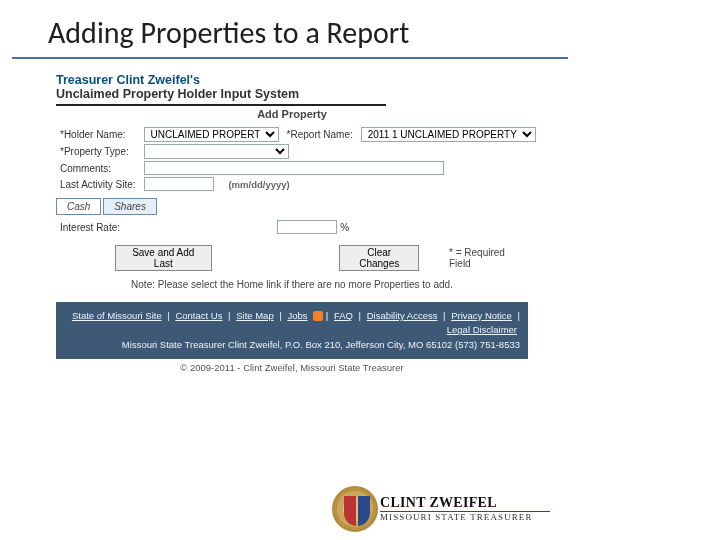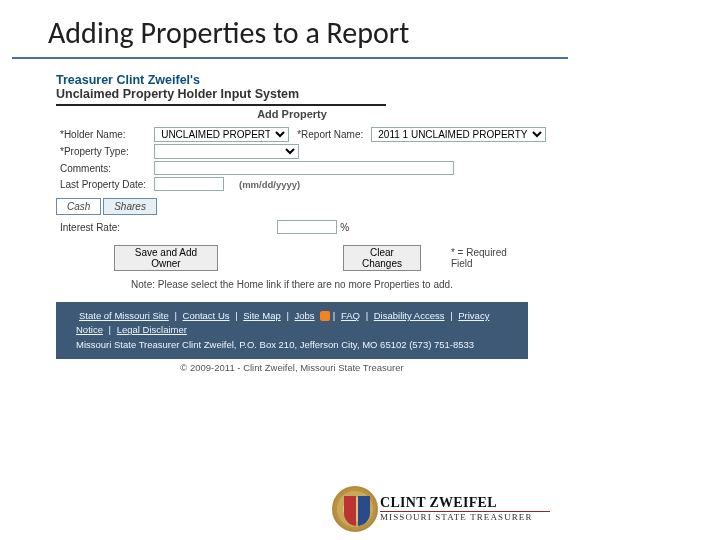--- a/index.html
+++ b/index.html
@@ -70,22 +70,22 @@
   .btn {
     font-size: 10px; padding: 1px 6px;
     border: 1px solid #888; background: #eee; cursor: pointer;
   }
   .button-row { margin-top: 10px; display: flex; align-items: center; }
   .button-row .spacer { flex: 1; }
   .req-note { font-size: 10px; margin-left: 30px; }
   .note-center { text-align: center; font-size: 10px; margin-top: 8px; }
   .footer {
     margin-top: 12px; background: #3d5976;
-    color: #eef4fa; font-size: 9.5px; text-align: left;
-    padding: 7px 20px; line-height: 1.5;
+    color: #eef4fa; font-size: 9.5px; text-align: right;
+    padding: 7px 8px; line-height: 1.5;
   }
   .footer a { color: #eef4fa; text-decoration: underline; margin: 0 3px; }
   .rss-icon {
     display: inline-block; width: 10px; height: 10px;
     background: #f58220; border-radius: 2px; vertical-align: middle;
   }
   .sub-footer { text-align: center; font-size: 9.5px; color: #555; margin-top: 3px; }
   
   .logo-bar {
     position: absolute; right: 30px; bottom: 8px;
@@ -144,21 +144,21 @@
       <td class="lbl">*Property Type:</td>
       <td colspan="3">
         <select class="sel" style="width:145px"><option></option></select>
       </td>
     </tr>
     <tr>
       <td class="lbl">Comments:</td>
       <td colspan="3"><input class="txt wide" style=""></td>
     </tr>
     <tr>
-      <td class="lbl">Last Property Date:</td>
+      <td class="lbl">Last Activity Site:</td>
       <td colspan="3">
         <input class="txt short" style="">
         <span class="hint">(mm/dd/yyyy)</span>
       </td>
     </tr>
   </tbody>
       </table>
 
   <div class="tabs">
     <span class="tab">Cash</span>
@@ -172,21 +172,21 @@
       <td>
         <input class="txt num" style="">
         <span class="lbl">%</span>
       </td>
     </tr>
   </tbody>
       </table>
 
   <div class="button-row">
     <div style="width:60px"></div>
-    <button class="btn">Save and Add Owner</button>
+    <button class="btn">Save and Add Last</button>
     <div style="width:130px"></div>
     <button class="btn">Clear Changes</button>
     <div class="spacer"></div>
     <span class="req-note">* = Required Field</span>
   </div>
 
   <div class="note-center">Note: Please select the Home link if there are no more Properties to add.</div>
 
   <div class="footer">
     <div>

